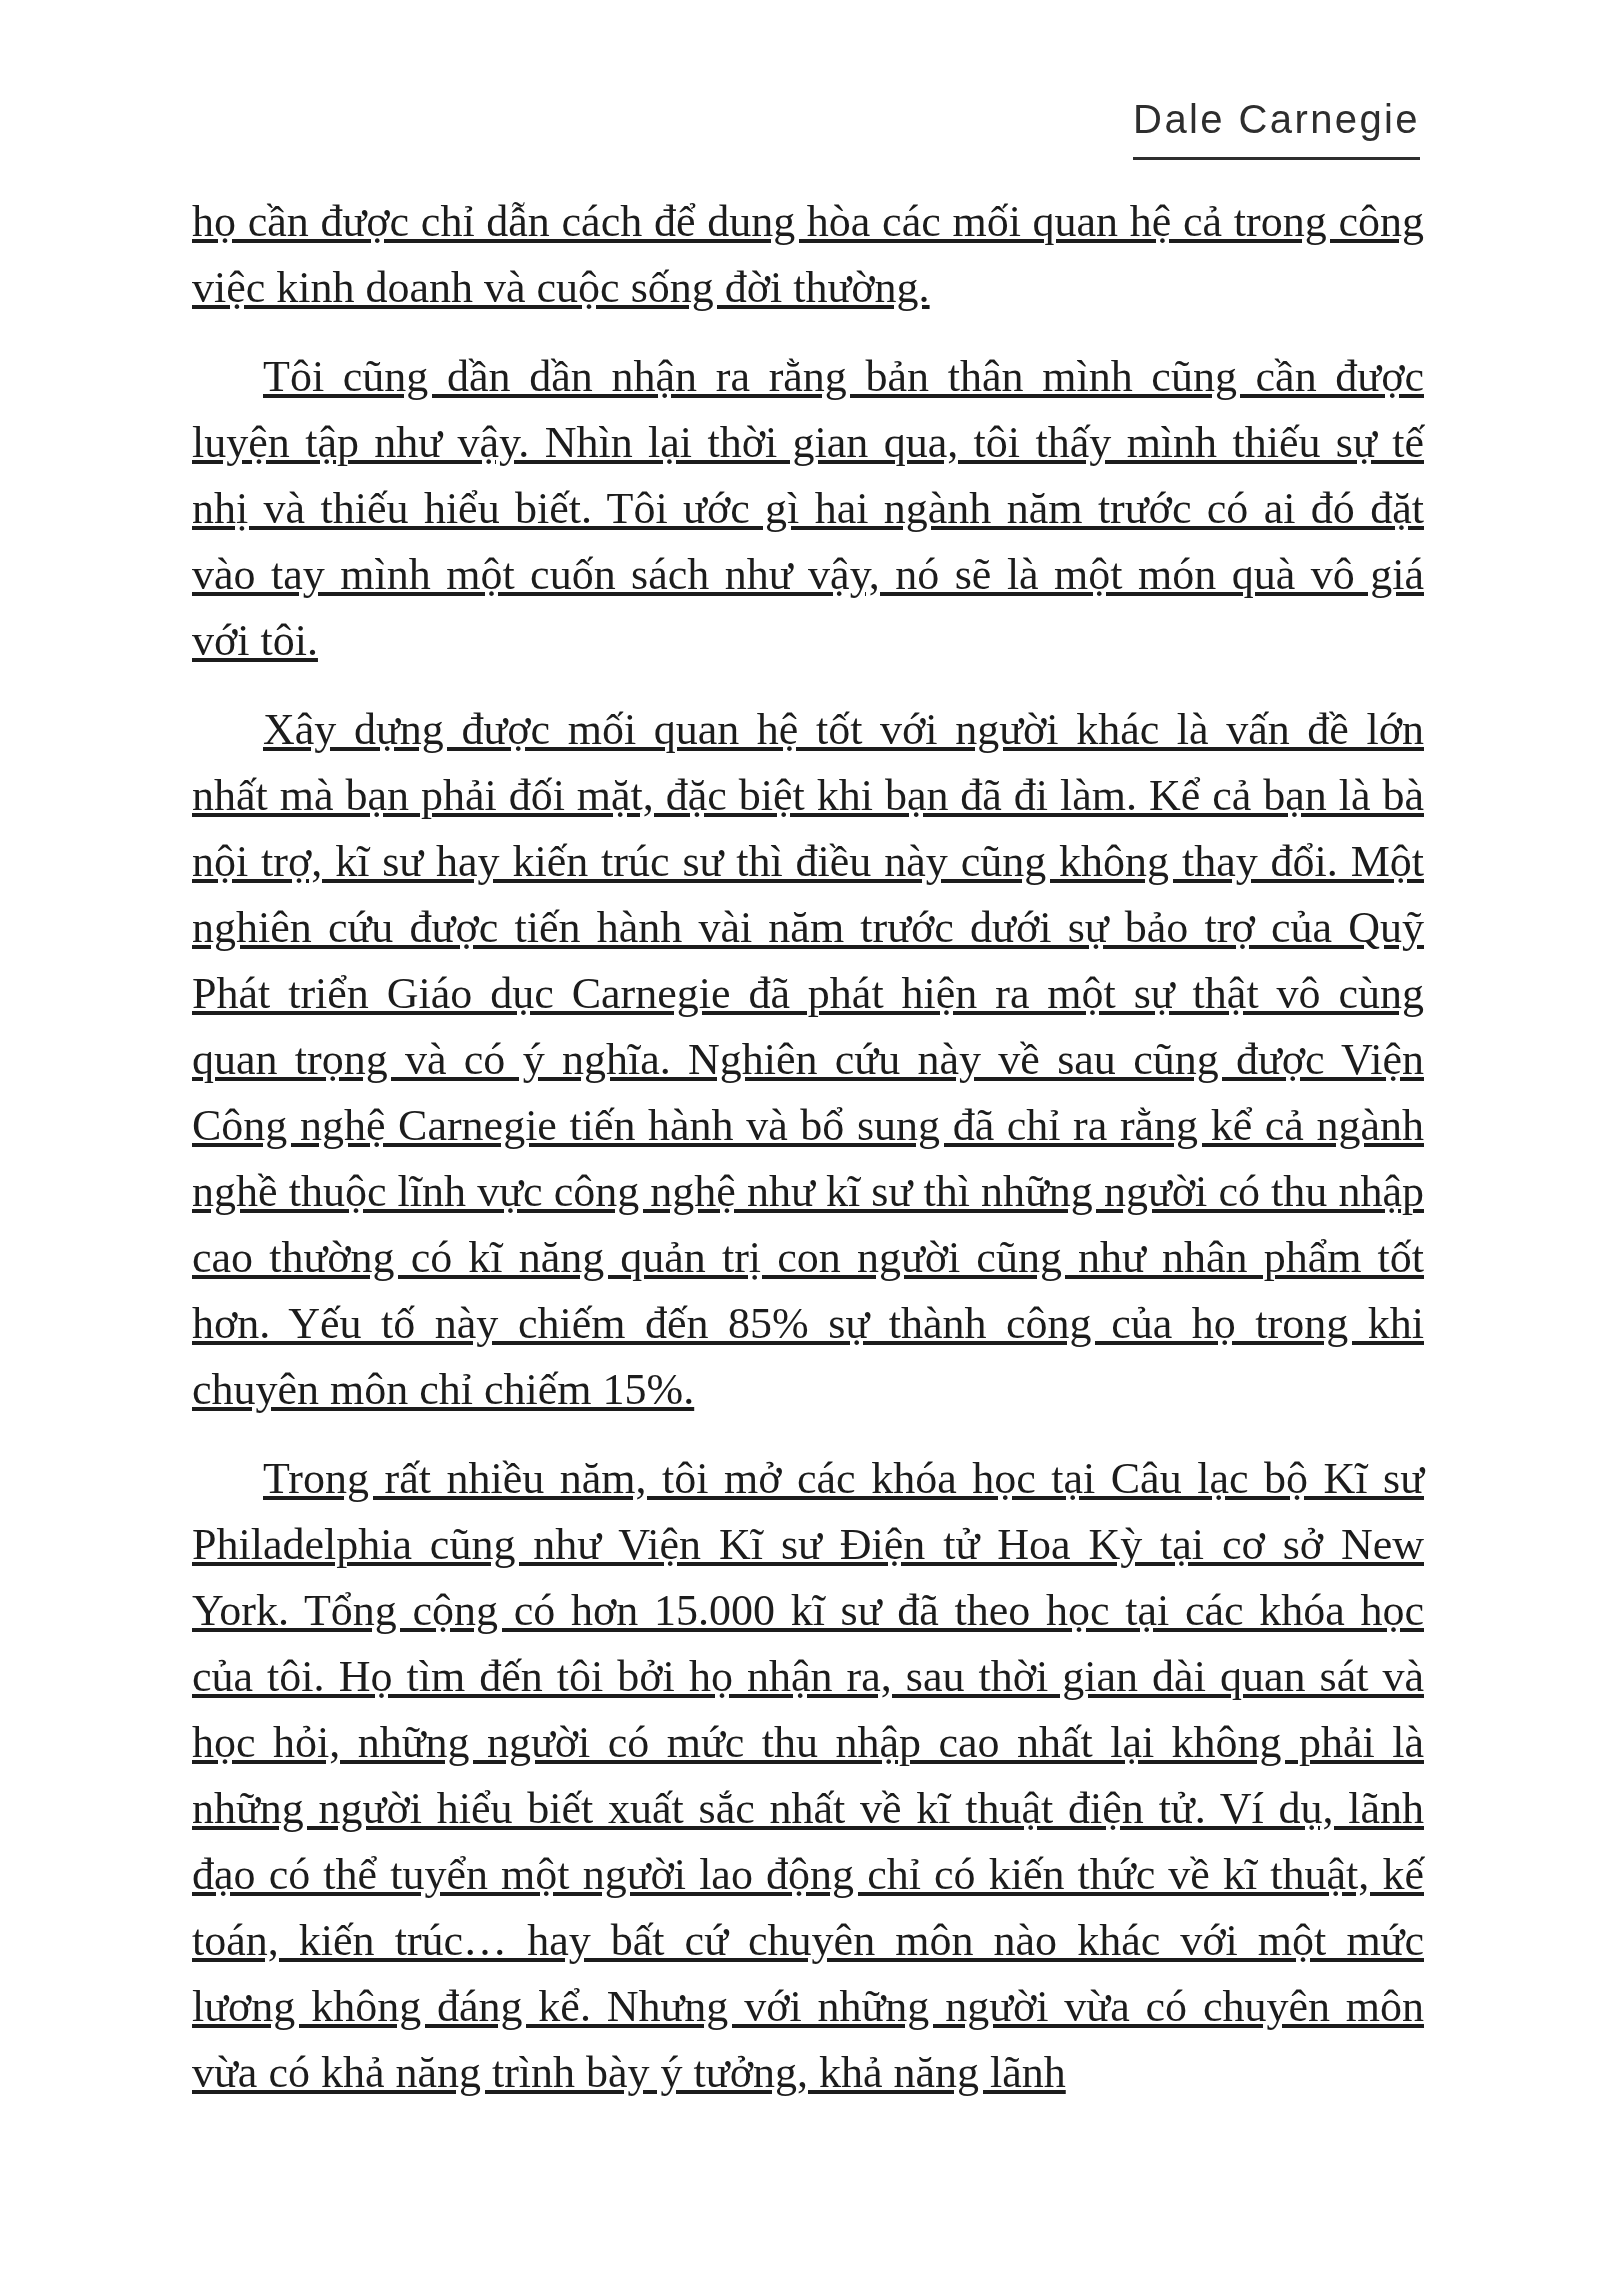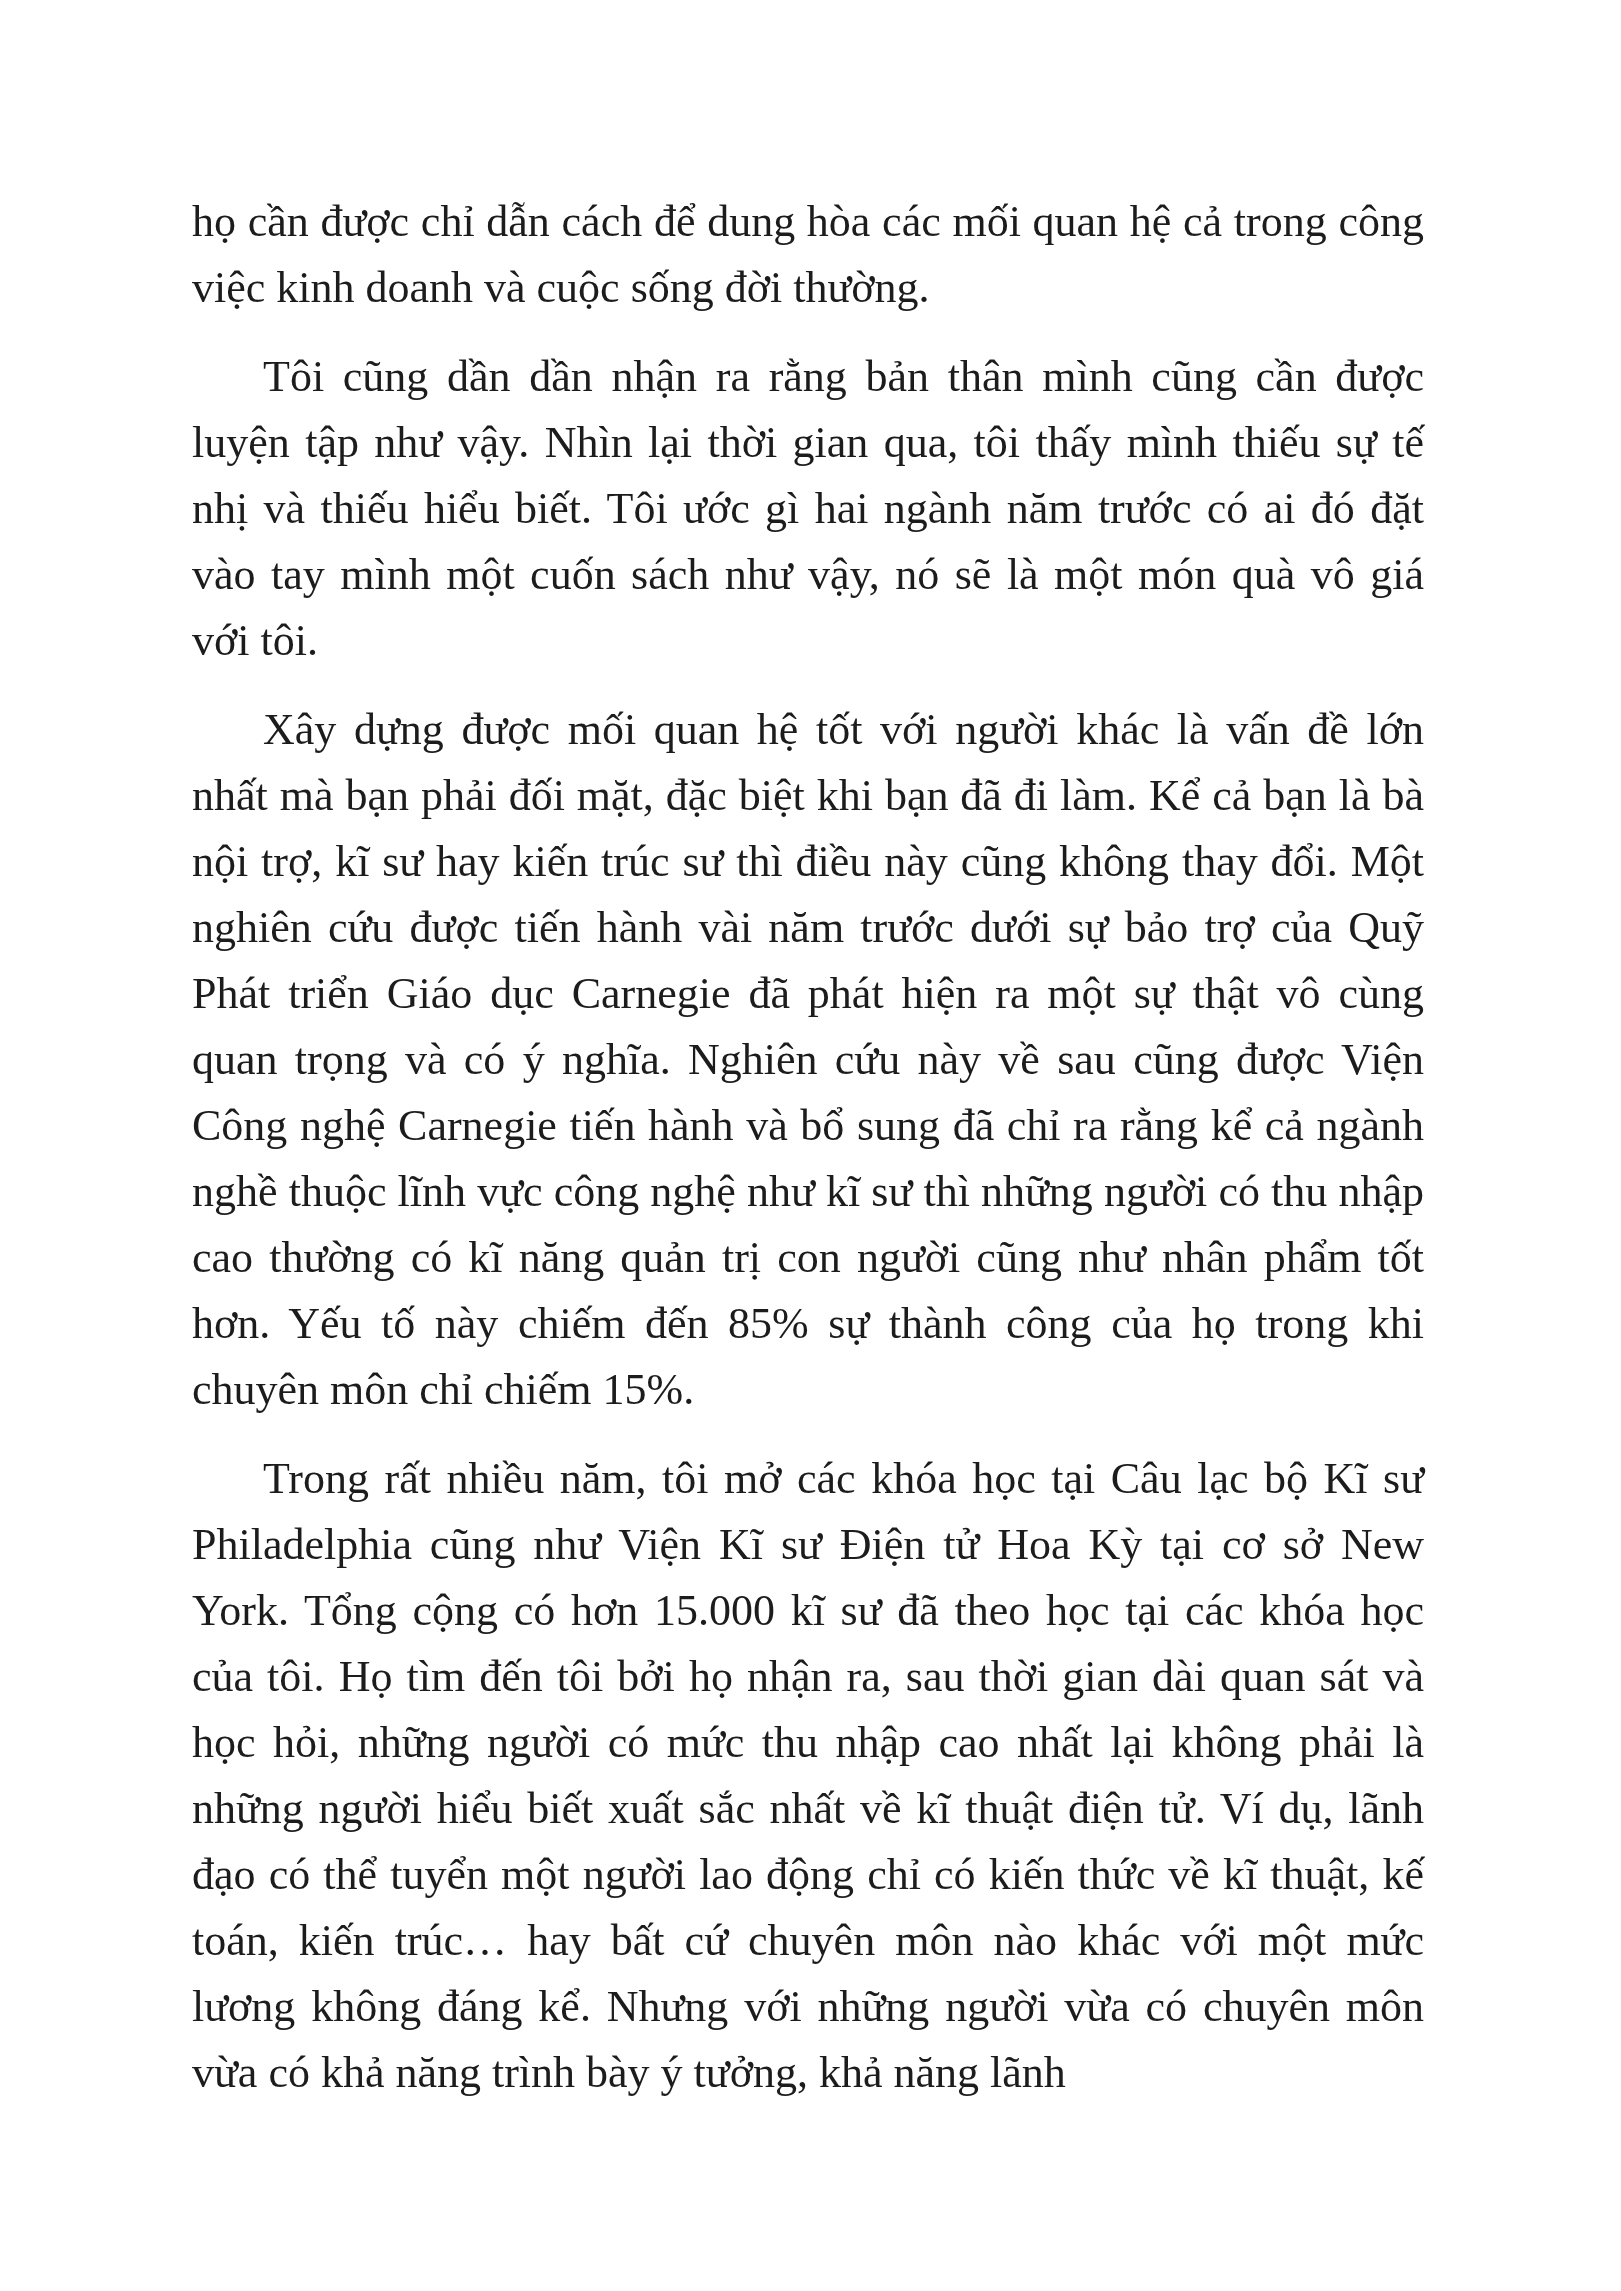--- a/index.html
+++ b/index.html
@@ -46,20 +46,21 @@
     width: 1232px;
   }
   .page-body p {
     margin: 0 0 23px 0;
     font-size: 44px;
     line-height: 66px;
     text-align: justify;
     text-justify: inter-word;
     text-indent: 71px;
     color: #1c1c1c;
+    text-decoration: underline;
   }
   .page-body p.no-indent {
     text-indent: 0;
   }
   .page-footer {
     position: absolute;
     top: 2160px;
     left: 0;
     width: 100%;
     text-align: center;
@@ -70,20 +71,24 @@
     font-size: 38px;
     letter-spacing: 2.8px;
     color: #454545;
   }
 </style>
 </head>
 <body>
 
 <div class="page">
 
+  <header class="running-header">
+    <div class="title">Dale Carnegie</div>
+    <div class="rule"></div>
+  </header>
 
   <main class="page-body">
     <p class="no-indent">họ cần được chỉ dẫn cách để dung hòa các mối quan hệ cả trong công việc kinh doanh và cuộc sống đời thường.</p>
     <p>Tôi cũng dần dần nhận ra rằng bản thân mình cũng cần được luyện tập như vậy. Nhìn lại thời gian qua, tôi thấy mình thiếu sự tế nhị và thiếu hiểu biết. Tôi ước gì hai ngành năm trước có ai đó đặt vào tay mình một cuốn sách như vậy, nó sẽ là một món quà vô giá với tôi.</p>
     <p>Xây dựng được mối quan hệ tốt với người khác là vấn đề lớn nhất mà bạn phải đối mặt, đặc biệt khi bạn đã đi làm. Kể cả bạn là bà nội trợ, kĩ sư hay kiến trúc sư thì điều này cũng không thay đổi. Một nghiên cứu được tiến hành vài năm trước dưới sự bảo trợ của Quỹ Phát triển Giáo dục Carnegie đã phát hiện ra một sự thật vô cùng quan trọng và có ý nghĩa. Nghiên cứu này về sau cũng được Viện Công nghệ Carnegie tiến hành và bổ sung đã chỉ ra rằng kể cả ngành nghề thuộc lĩnh vực công nghệ như kĩ sư thì những người có thu nhập cao thường có kĩ năng quản trị con người cũng như nhân phẩm tốt hơn. Yếu tố này chiếm đến 85% sự thành công của họ trong khi chuyên môn chỉ chiếm 15%.</p>
     <p>Trong rất nhiều năm, tôi mở các khóa học tại Câu lạc bộ Kĩ sư Philadelphia cũng như Viện Kĩ sư Điện tử Hoa Kỳ tại cơ sở New York. Tổng cộng có hơn 15.000 kĩ sư đã theo học tại các khóa học của tôi. Họ tìm đến tôi bởi họ nhận ra, sau thời gian dài quan sát và học hỏi, những người có mức thu nhập cao nhất lại không phải là những người hiểu biết xuất sắc nhất về kĩ thuật điện tử. Ví dụ, lãnh đạo có thể tuyển một người lao động chỉ có kiến thức về kĩ thuật, kế toán, kiến trúc… hay bất cứ chuyên môn nào khác với một mức lương không đáng kể. Nhưng với những người vừa có chuyên môn vừa có khả năng trình bày ý tưởng, khả năng lãnh</p>
   </main>
 
 
 </div>

